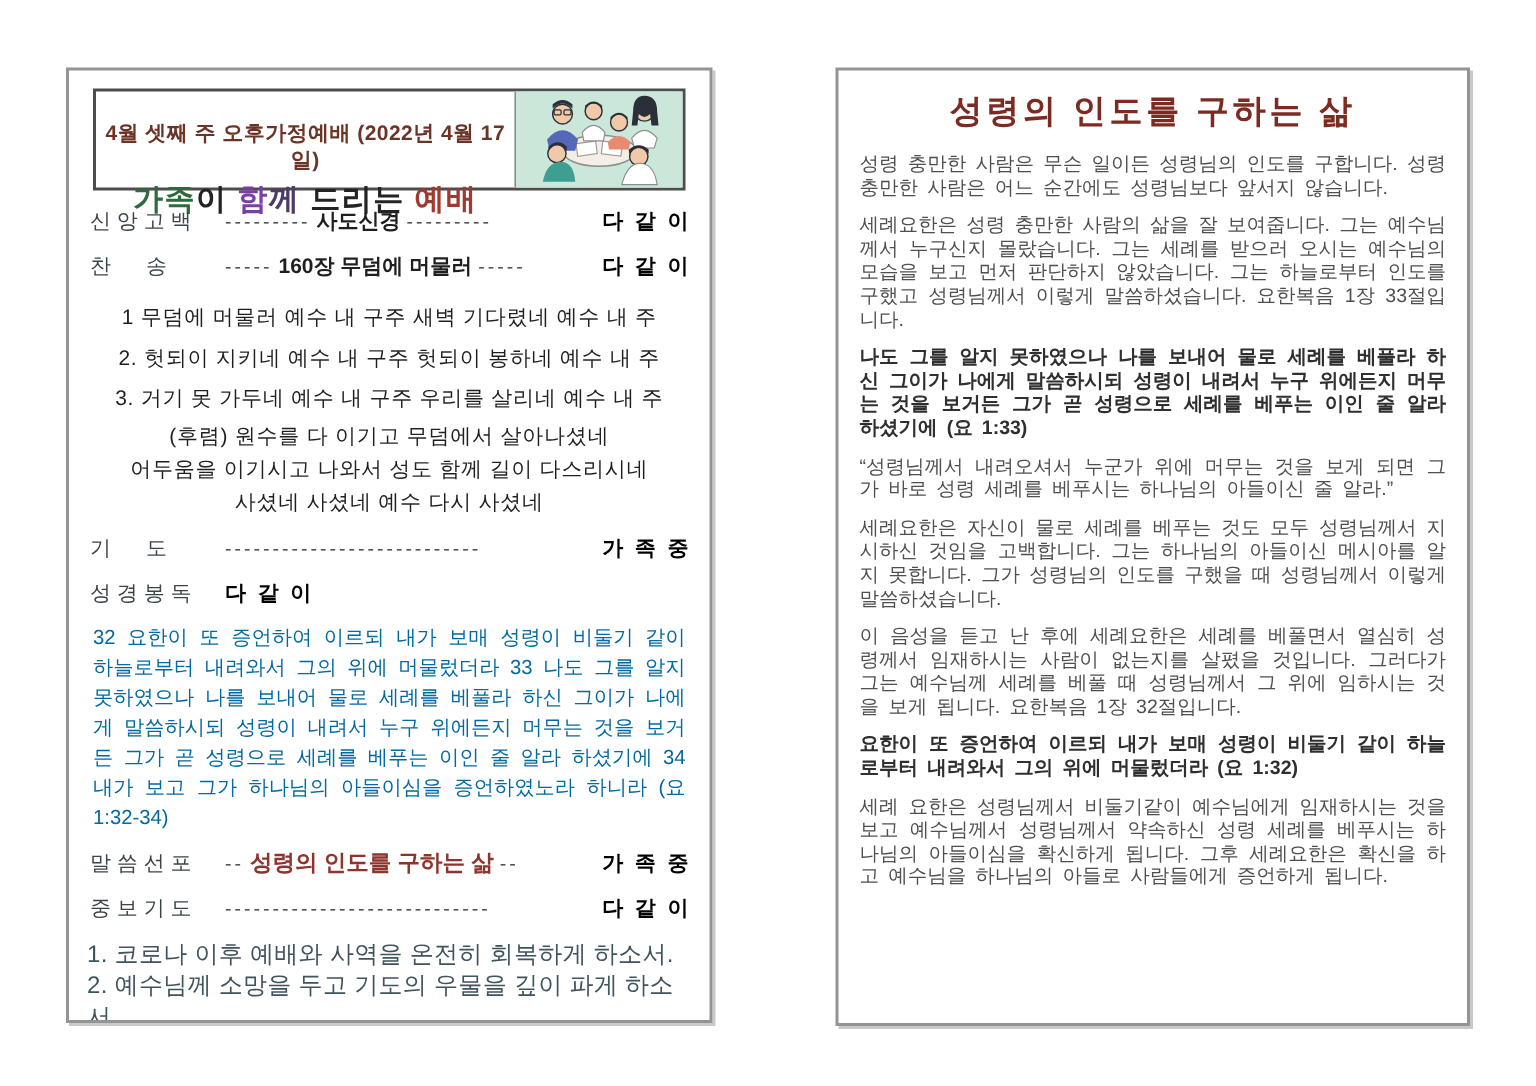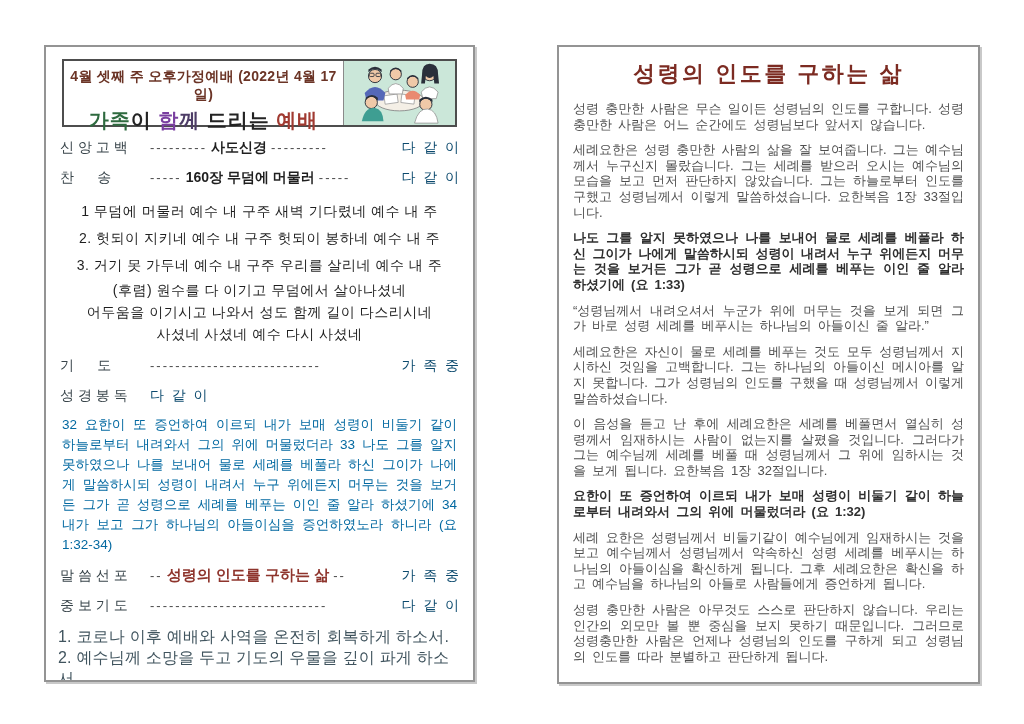--- a/index.html
+++ b/index.html
@@ -6,42 +6,42 @@
   html,body { width:1024px; height:724px; background:#ffffff; overflow:hidden;
     font-family:"Liberation Sans","DejaVu Sans",sans-serif; }
 
   .page { position:absolute; top:45px; background:#ffffff;
     border:2px solid #949494; box-shadow:2px 2px 0 #c9c9c9; overflow:hidden; }
   .page-left  { left:44px;  width:431px; height:637px; padding:8px 12px; }
   .page-right { left:557px; width:423px; height:639px; padding:8px 14px 10px; }
 
   
   .hdr-box { display:flex; border:2px solid #4d4d4d; height:68px; margin:4px 4px 8px; }
-  .hdr-text { flex:1; text-align:center; padding-top:7px; }
+  .hdr-text { flex:1; text-align:center; padding-top:7px;margin-top:12px; }
   .hdr-sub { font-size:14px; font-weight:bold; color:#6b3426; letter-spacing:0.3px; }
   .hdr-title { font-size:20px; font-weight:bold; margin-top:3px; letter-spacing:1px; }
   .tp-green  { color:#2e6a3f; }
   .tp-black  { color:#232323; }
   .tp-purple { color:#7a3fa0; }
   .tp-dkpurple { color:#4d3c66; }
   .tp-red    { color:#a03a31; }
   .hdr-illus { width:112px; background:#cbe7d9; border-left:1px solid #8a8a8a; }
   .hdr-illus svg { display:block; width:100%; height:100%; }
 
   
   .ord-row { display:flex; align-items:baseline; margin:11px 2px; font-size:14px;
     color:#39454b; line-height:18px; }
   .ord-label { white-space:pre; min-width:90px; }
   .ord-mid { flex:1; text-align:left; white-space:nowrap; }
   .dash { letter-spacing:2px; color:#4a4a4a; font-size:13px; }
   .ord-center { font-weight:bold; padding:0 4px; }
   .c-black { color:#1f1f1f; }
   .c-green { color:#47623f; }
   .c-red   { color:#8e342c; font-size:15px; }
-  .ord-right { white-space:pre; color:#0c4a6e; }
+  .ord-right { white-space:pre; color:#000000;font-weight:bold; }
 
   
   .hymn { text-align:center; color:#1f1f1f; font-size:14px; margin:2px 0 4px; }
   .hymn .verse  { line-height:27px; letter-spacing:0.5px; }
   .hymn .chorus { line-height:22px; letter-spacing:0.5px; }
 
   
   .scripture { font-size:13.5px; color:#0369a1; line-height:20px; text-align:justify;
     word-spacing:2px; margin:2px 4px 0; }
 
@@ -161,14 +161,13 @@
 <div class="page page-right">
   <div class="sermon-title">성령의  인도를  구하는  삶</div>
   <div class="para">성령 충만한 사람은 무슨 일이든 성령님의 인도를 구합니다. 성령 충만한 사람은 어느 순간에도 성령님보다 앞서지 않습니다.</div>
   <div class="para">세례요한은 성령 충만한 사람의 삶을 잘 보여줍니다. 그는 예수님께서 누구신지 몰랐습니다. 그는 세례를 받으러 오시는 예수님의 모습을 보고 먼저 판단하지 않았습니다. 그는 하늘로부터 인도를 구했고 성령님께서 이렇게 말씀하셨습니다. 요한복음 1장 33절입니다.</div>
   <div class="para bold">나도 그를 알지 못하였으나 나를 보내어 물로 세례를 베풀라 하신 그이가 나에게 말씀하시되 성령이 내려서 누구 위에든지 머무는 것을 보거든 그가 곧 성령으로 세례를 베푸는 이인 줄 알라 하셨기에 (요 1:33)</div>
   <div class="para">“성령님께서 내려오셔서 누군가 위에 머무는 것을 보게 되면 그가 바로 성령 세례를 베푸시는 하나님의 아들이신 줄 알라.”</div>
   <div class="para">세례요한은 자신이 물로 세례를 베푸는 것도 모두 성령님께서 지시하신 것임을 고백합니다. 그는 하나님의 아들이신 메시아를 알지 못합니다. 그가 성령님의 인도를 구했을 때 성령님께서 이렇게 말씀하셨습니다.</div>
   <div class="para">이 음성을 듣고 난 후에 세례요한은 세례를 베풀면서 열심히 성령께서 임재하시는 사람이 없는지를 살폈을 것입니다. 그러다가 그는 예수님께 세례를 베풀 때 성령님께서 그 위에 임하시는 것을 보게 됩니다. 요한복음 1장 32절입니다.</div>
   <div class="para bold">요한이 또 증언하여 이르되 내가 보매 성령이 비둘기 같이 하늘로부터 내려와서 그의 위에 머물렀더라 (요 1:32)</div>
   <div class="para">세례 요한은 성령님께서 비둘기같이 예수님에게 임재하시는 것을 보고 예수님께서 성령님께서 약속하신 성령 세례를 베푸시는 하나님의 아들이심을 확신하게 됩니다. 그후 세례요한은 확신을 하고 예수님을 하나님의 아들로 사람들에게 증언하게 됩니다.</div>
-  <div class="para">성령 충만한 사람은 아무것도 스스로 판단하지 않습니다. 우리는 인간의 외모만 볼 뿐 중심을 보지 못하기 때문입니다. 그러므로 성령충만한 사람은 언제나 성령님의 인도를 구하게 되고 성령님의 인도를 따라 분별하고 판단하게 됩니다.</div>
 </div>
 
 </body></html>

